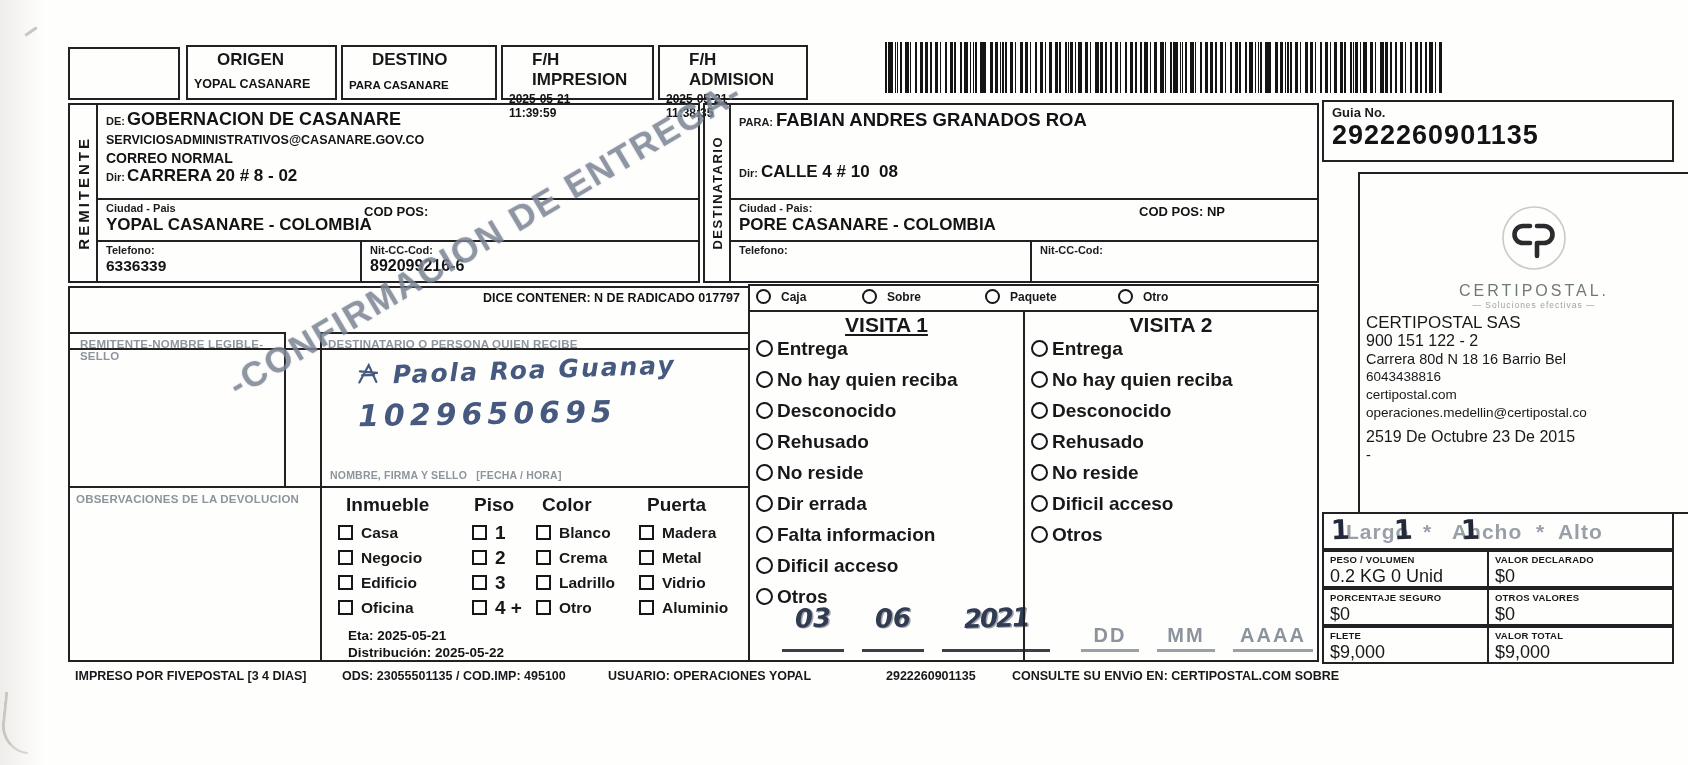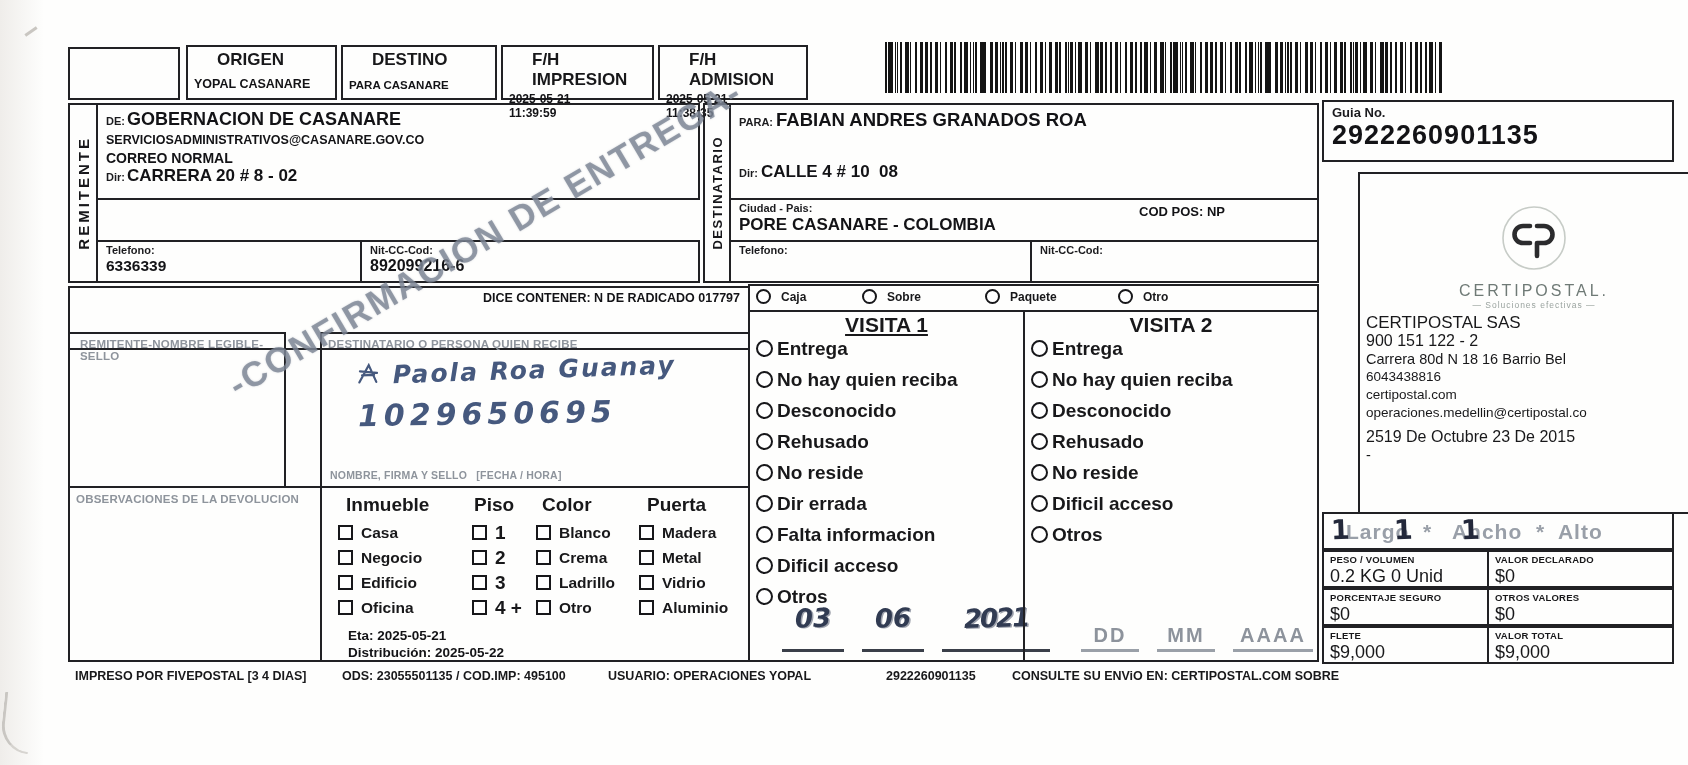--- a/index.html
+++ b/index.html
@@ -93,20 +93,25 @@
       <span class="lbl">DE:</span>
       <span class="val" style="font-size:18px;">GOBERNACION DE CASANARE</span>
     </div>
     <div class="val" style="font-size:12.5px;margin-top:3px;">SERVICIOSADMINISTRATIVOS@CASANARE.GOV.CO</div>
     <div class="val" style="font-size:14px;margin-top:3px;">CORREO NORMAL</div>
     <div style="display:flex;align-items:baseline;gap:2px;">
       <span class="lbl">Dir:</span>
       <span class="val" style="font-size:17px;">CARRERA 20 # 8 - 02</span>
     </div>
   </div>
+  <div class="b" style="left:96px;top:198px;width:604px;height:44px;padding:2px 8px;">
+    <div class="lbl">Ciudad - Pais</div>
+    <div class="val" style="font-size:17px;">YOPAL CASANARE - COLOMBIA</div>
+    <div class="val" style="position:absolute;left:266px;top:4px;font-size:13px;">COD POS:</div>
+  </div>
   <div class="b" style="left:96px;top:240px;width:266px;height:43px;padding:2px 8px;">
     <div class="lbl">Telefono:</div>
     <div class="val" style="font-size:15.5px;">6336339</div>
   </div>
   <div class="b" style="left:360px;top:240px;width:340px;height:43px;padding:2px 8px;">
     <div class="lbl">Nit-CC-Cod:</div>
     <div class="val" style="font-size:16px;">892099216-6</div>
   </div>
 
   <div class="b vstrip" style="left:703px;top:103px;width:28px;height:180px;">

